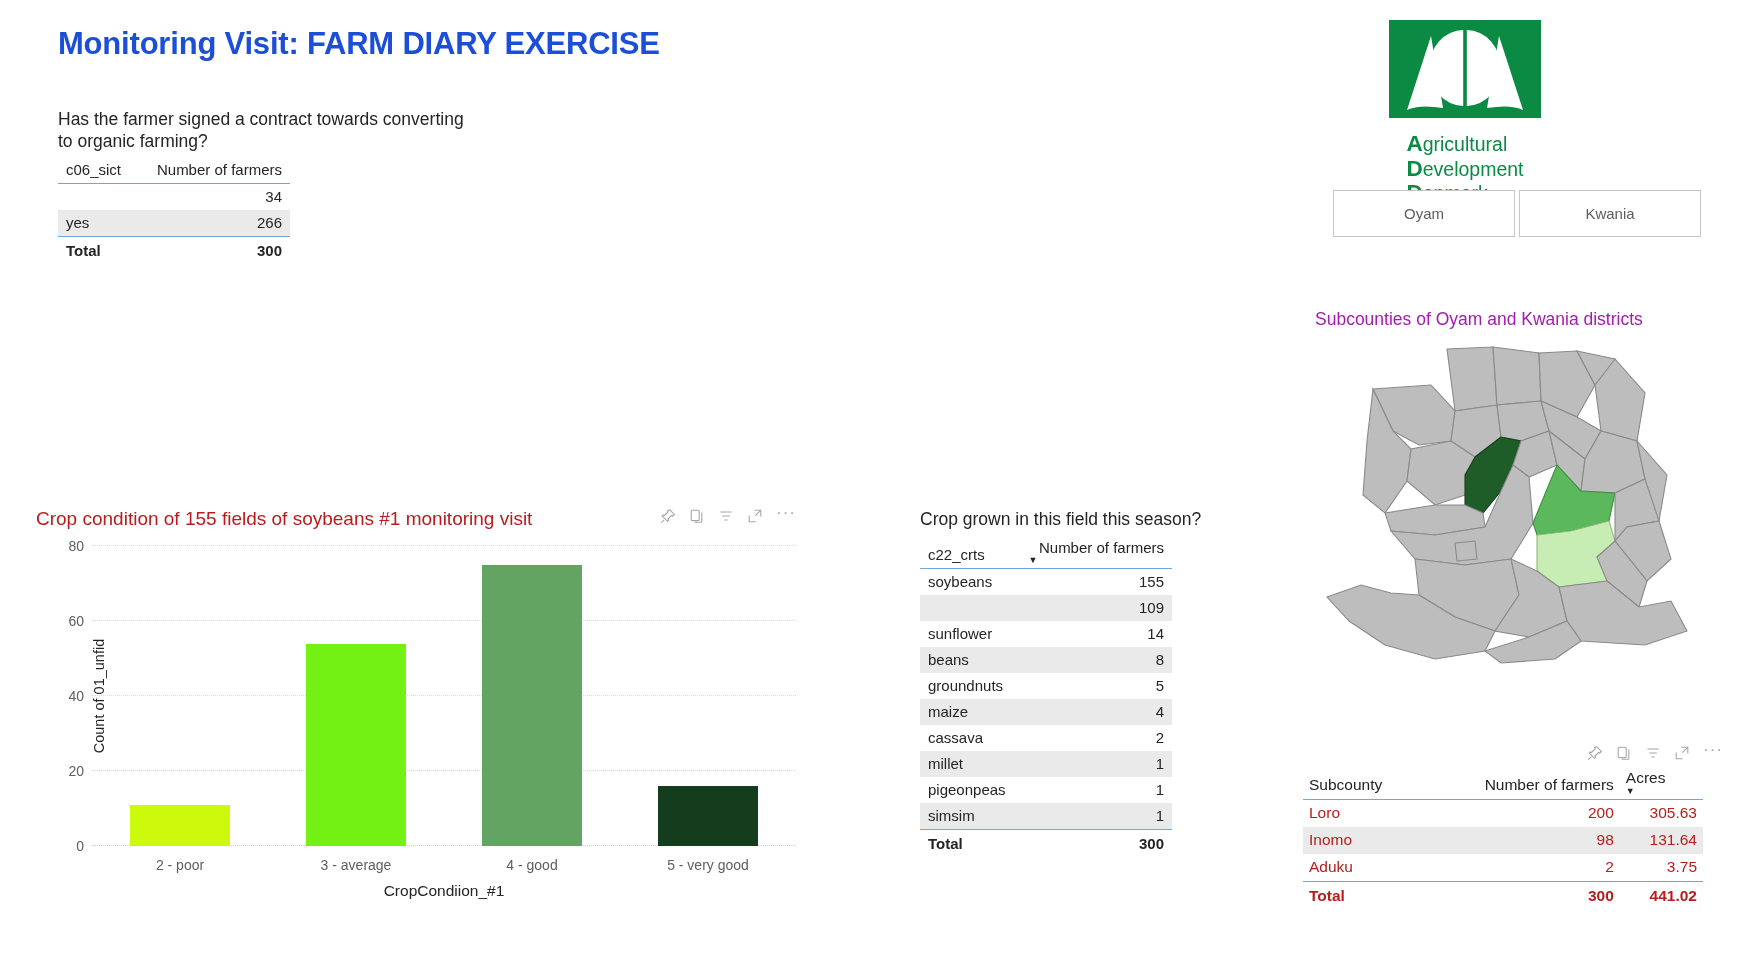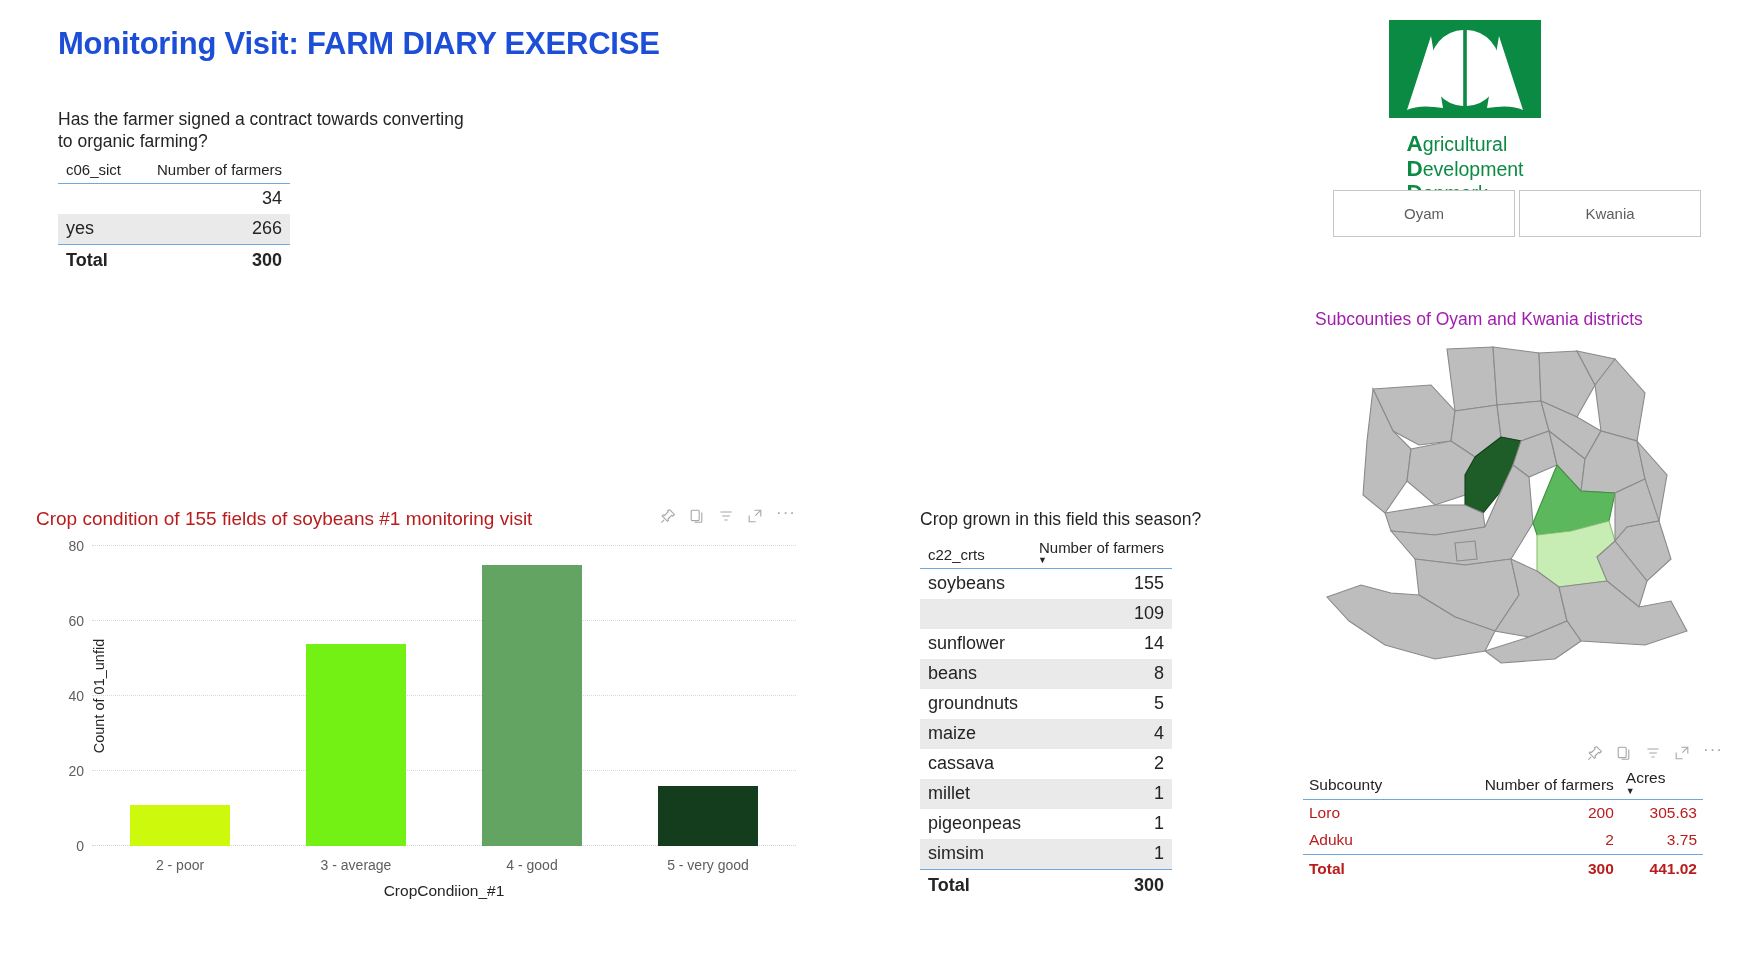--- a/index.html
+++ b/index.html
@@ -38,21 +38,21 @@
     font-size: 15px;
     color: #252423;
     padding: 0 8px 5px 8px;
     text-align: left;
     vertical-align: bottom;
     border-bottom: 1.6px solid #6ea8dc;
     white-space: nowrap;
   }
   .tbl th.num { text-align: right; }
   .tbl td {
-    font-size: 18px;
+    font-size: 15px;
     color: #252423;
     padding: 4px 8px 5px 8px;
     white-space: nowrap;
   }
   .tbl td.num { text-align: right; }
   .tbl tr.band td { background: #eaeaea; }
   .tbl tr.total td {
     font-weight: bold;
     border-top: 1.6px solid #6ea8dc;
     padding-top: 5px;
@@ -454,20 +454,25 @@
           <span class="sort-caret">▼</span>
         </th>
       </tr>
     </thead>
     <tbody>
       <tr>
         <td>Loro</td>
         <td class="num">200</td>
         <td class="num">305.63</td>
       </tr>
+      <tr class="band">
+        <td>Inomo</td>
+        <td class="num">98</td>
+        <td class="num">131.64</td>
+      </tr>
       <tr class="lastrow">
         <td>Aduku</td>
         <td class="num">2</td>
         <td class="num">3.75</td>
       </tr>
       <tr class="total">
         <td>Total</td>
         <td class="num">300</td>
         <td class="num">441.02</td>
       </tr>

